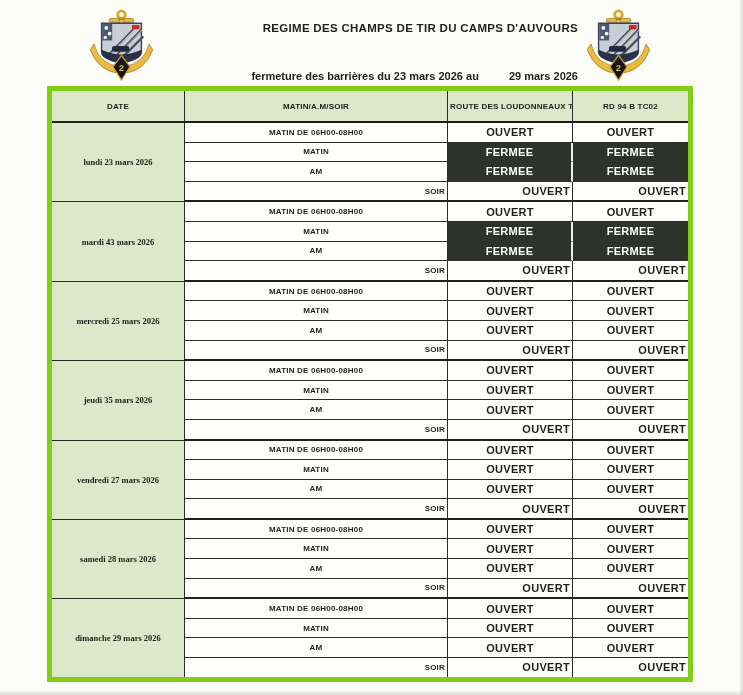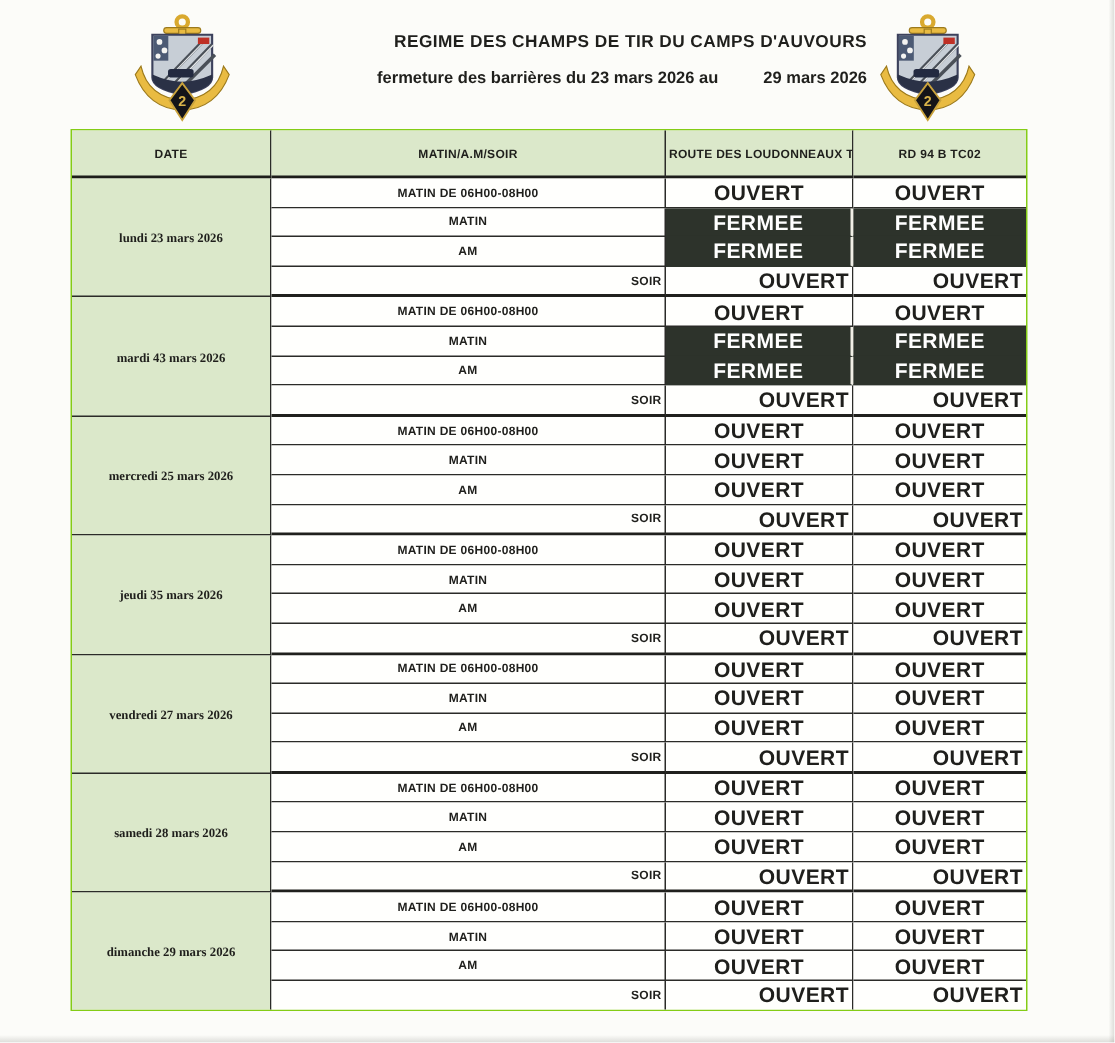--- a/index.html
+++ b/index.html
@@ -19,28 +19,28 @@
   }
   .page{position:absolute;inset:0;}
 
   
   .doc-header{position:absolute;left:0;top:0;width:100%;height:86px;}
   .emblem{position:absolute;top:8px;width:67px;height:74px;}
   .emblem-left{left:88px;}
   .emblem-right{left:585px;}
   .titles{position:absolute;left:165px;right:165px;top:0;text-align:right;}
   .doc-title{margin-top:22px;font-size:11.5px;font-weight:bold;letter-spacing:.3px;}
-  .doc-subtitle{margin-top:12px;font-size:11px;font-weight:bold;}
+  .doc-subtitle{margin-top:36px;font-size:11px;font-weight:bold;}
   .doc-subtitle .gap{display:inline-block;width:30px;}
 
   
   table.schedule{
     position:absolute;left:47px;top:86px;width:636px;
     border-collapse:separate;border-spacing:0;table-layout:fixed;
-    border:1px solid #84cc16;
+    border:5px solid #84cc16;
     background:#fff;
   }
   col.c-date{width:133px;}
   col.c-period{width:263px;}
   col.c-tc01{width:125px;}
   col.c-rd83{width:115px;}
 
   th,td{
     border-right:1px solid var(--border);
     border-bottom:1px solid var(--border);
@@ -50,21 +50,21 @@
   th:last-child,td:last-child{border-right:none;}
 
   thead th{
     background:var(--green);
     height:30px;font-size:8px;font-weight:bold;letter-spacing:.2px;
     border-bottom:2px solid #1d1d1a;
   }
   tbody td{height:18.6px;font-size:8px;font-weight:bold;background:#fffffd;}
   td.date-cell{background:var(--green);font-size:8.5px;font-family:Liberation Serif, serif;}
   td.period-cell{letter-spacing:.2px;}
-  td.status-cell{font-size:14px;letter-spacing:.3px;}
+  td.status-cell{font-size:11px;letter-spacing:.3px;}
   td.fermee{
     background:var(--closed);color:#ffffff;
     border-bottom-color:var(--closed);
   }
   td.fermee.col-tc01{border-right:2px solid #f0eee5;padding:0 1px;}
   tr.block-end td{border-bottom:2px solid #20201d;text-align:right;}
   tbody tr:last-child td{border-bottom:none;}
 
   
   .scan-edge-right{position:absolute;right:0;top:0;width:4px;height:100%;

